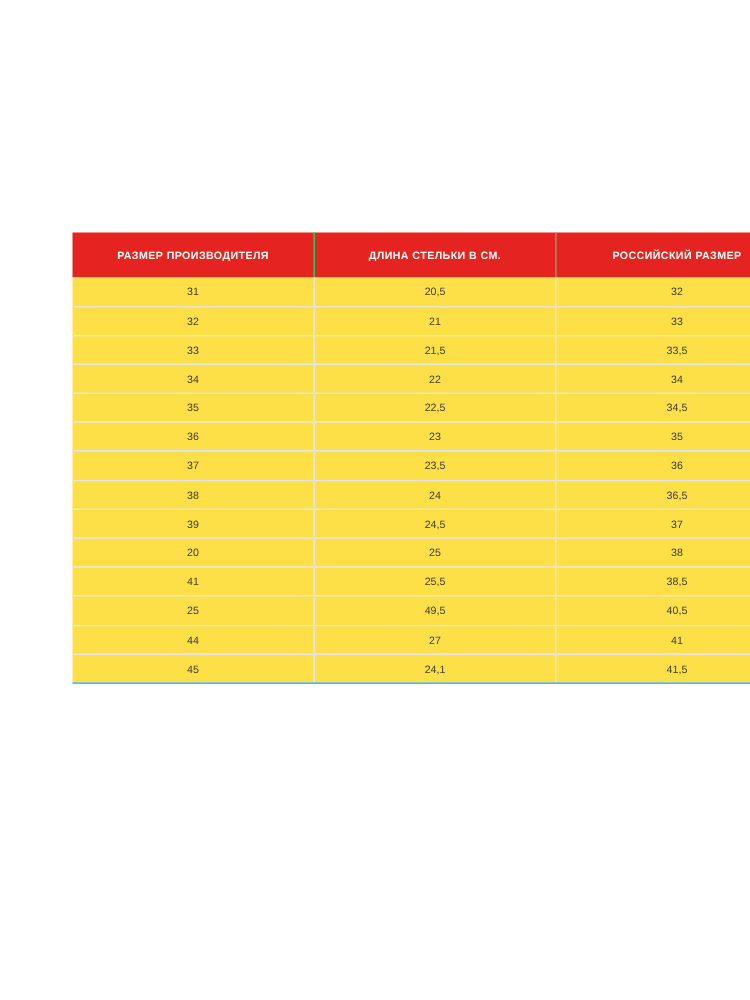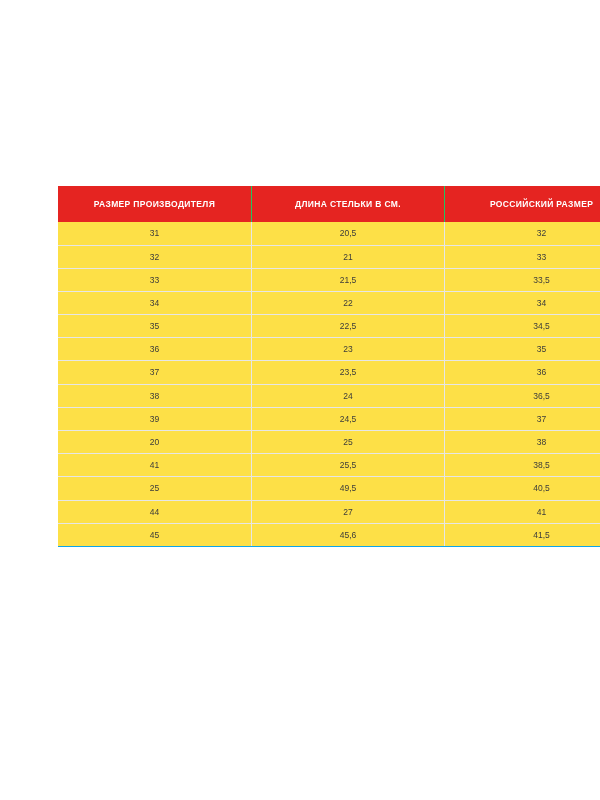--- a/index.html
+++ b/index.html
@@ -136,19 +136,19 @@
           <td class="col-div">49,5</td>
           <td class="col-div">40,5</td>
         </tr>
         <tr>
           <td>44</td>
           <td class="col-div">27</td>
           <td class="col-div">41</td>
         </tr>
         <tr>
           <td>45</td>
-          <td class="col-div">45,6</td>
+          <td class="col-div">24,1</td>
           <td class="col-div">41,5</td>
         </tr>
       </tbody>
     </table>
   </div>
 </div>
 
 </body></html>

